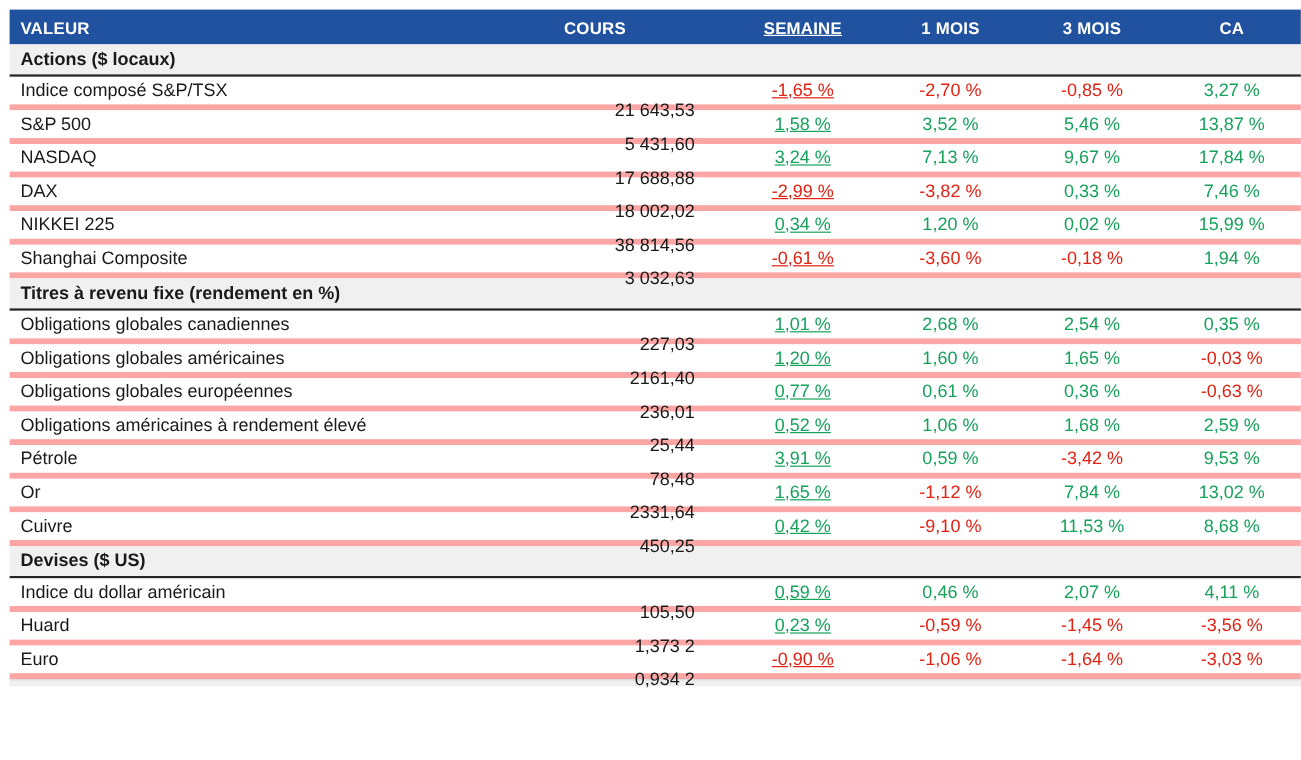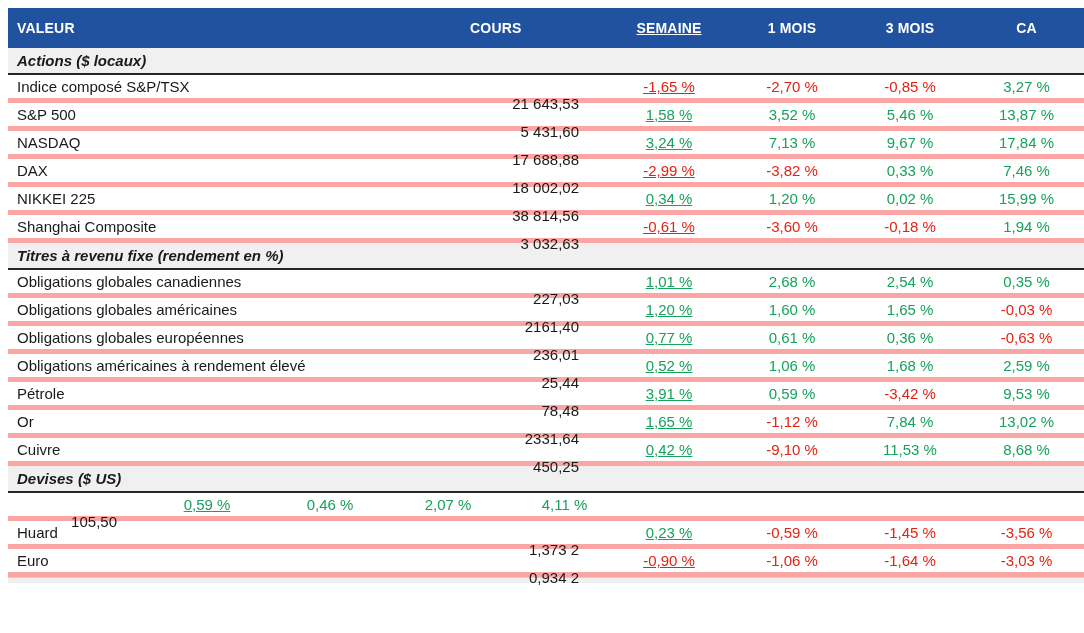--- a/index.html
+++ b/index.html
@@ -19,29 +19,28 @@
   }
   .row {
     display: flex;
     align-items: center;
     height: 28px;
     box-sizing: border-box;
     border-bottom: 5px solid #fca5a5;
     background: #ffffff;
   }
   .thead-row {
-    height: 40px;
+    height: 29px;
     background: #21529f;
     border-bottom: none;
   }
   .section-row {
     height: 27px;
     background: #f0f0f0;
     border-bottom: 2px solid #262626;
-    font-style: italic;
   }
   .cell {
     box-sizing: border-box;
     white-space: nowrap;
     overflow: hidden;
   }
   .c0 { width: 462px; text-align: left; padding-left: 9px; }
   .c1 { width: 135px; text-align: right; padding-right: 26px; }
   .c2 { width: 128px; text-align: center; text-decoration: underline; }
   .c3 { width: 118px; text-align: center; }
@@ -198,20 +197,21 @@
         <div class="cell c1 num-cell">450,25</div>
         <div class="cell c2 pct-cell pos">0,42 %</div>
         <div class="cell c3 pct-cell neg">-9,10 %</div>
         <div class="cell c4 pct-cell pos">11,53 %</div>
         <div class="cell c5 pct-cell pos">8,68 %</div>
       </div>
       <div class="row section-row">
         <div class="cell section-title">Devises ($ US)</div>
       </div>
       <div class="row">
+        <div class="cell c0 label-cell">Indice du dollar américain</div>
         <div class="cell c1 num-cell">105,50</div>
         <div class="cell c2 pct-cell pos">0,59 %</div>
         <div class="cell c3 pct-cell pos">0,46 %</div>
         <div class="cell c4 pct-cell pos">2,07 %</div>
         <div class="cell c5 pct-cell pos">4,11 %</div>
       </div>
       <div class="row">
         <div class="cell c0 label-cell">Huard</div>
         <div class="cell c1 num-cell">1,373 2</div>
         <div class="cell c2 pct-cell pos">0,23 %</div>

